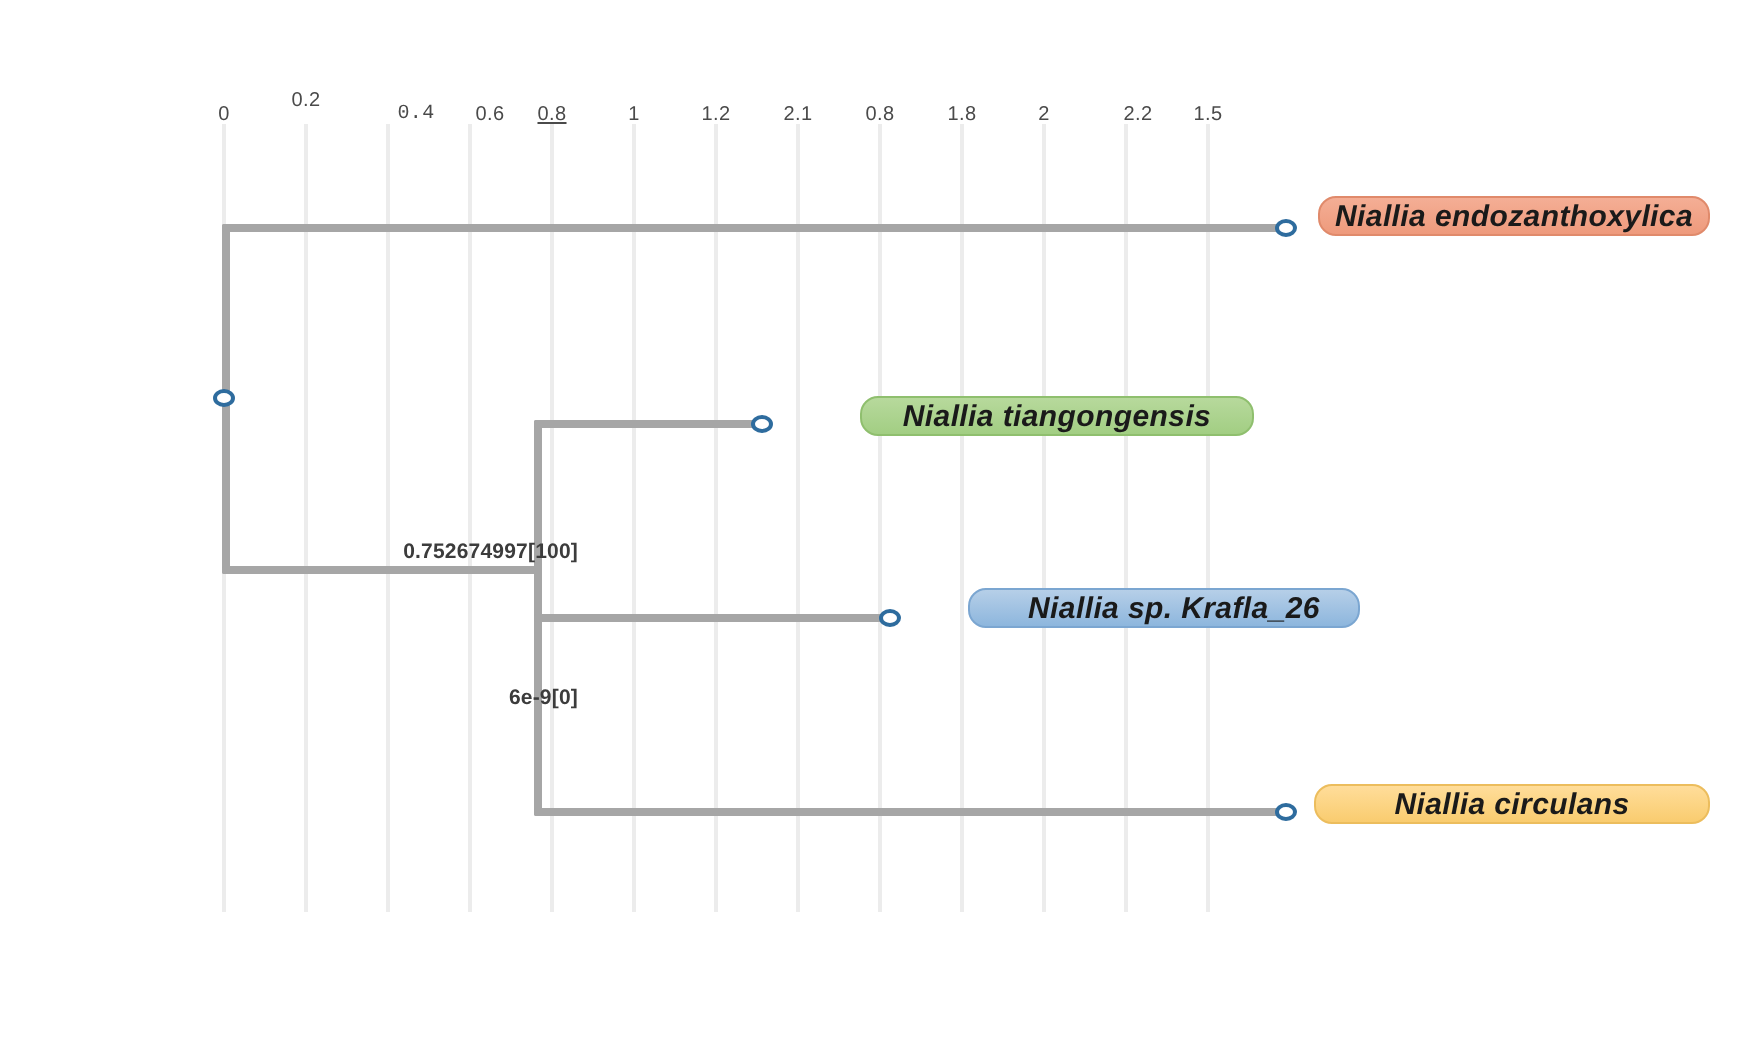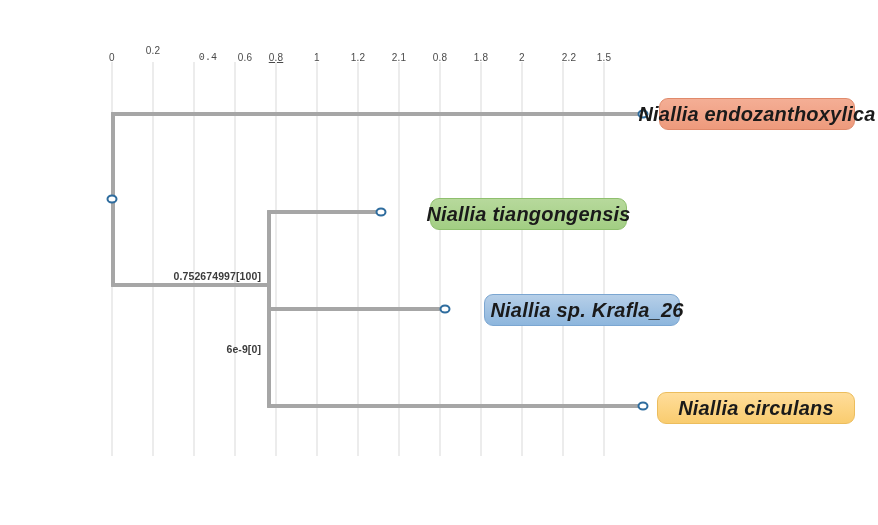--- a/index.html
+++ b/index.html
@@ -59,32 +59,32 @@
 
   
   .branch-label {
     position: absolute;
     font-size: 10.5px;
     font-weight: bold;
     color: #3c3c3c;
     white-space: nowrap;
     letter-spacing: 0.1px;
   }
-  .branch-label.right-anchor { transform: translateX(-100%); }
+  .branch-label.right-anchor { transform: translateX(-100%); margin-left: 28px; }
 
   
   .taxon {
     position: absolute;
     display: flex;
     align-items: center;
     justify-content: center;
-    height: 32px;
+    height: 20px;
     border-radius: 9px;
     box-sizing: border-box;
-    font-size: 20px;
+    font-size: 15px;
     font-style: italic;
     font-weight: bold;
     color: #1a1a1a;
     letter-spacing: 0.2px;
     white-space: nowrap;
     padding: 0 14px;
   }
   .taxon.salmon {
     background: linear-gradient(180deg, #f4ae95 0%, #ee9a7c 100%);
     border: 1px solid #e08a6b;

